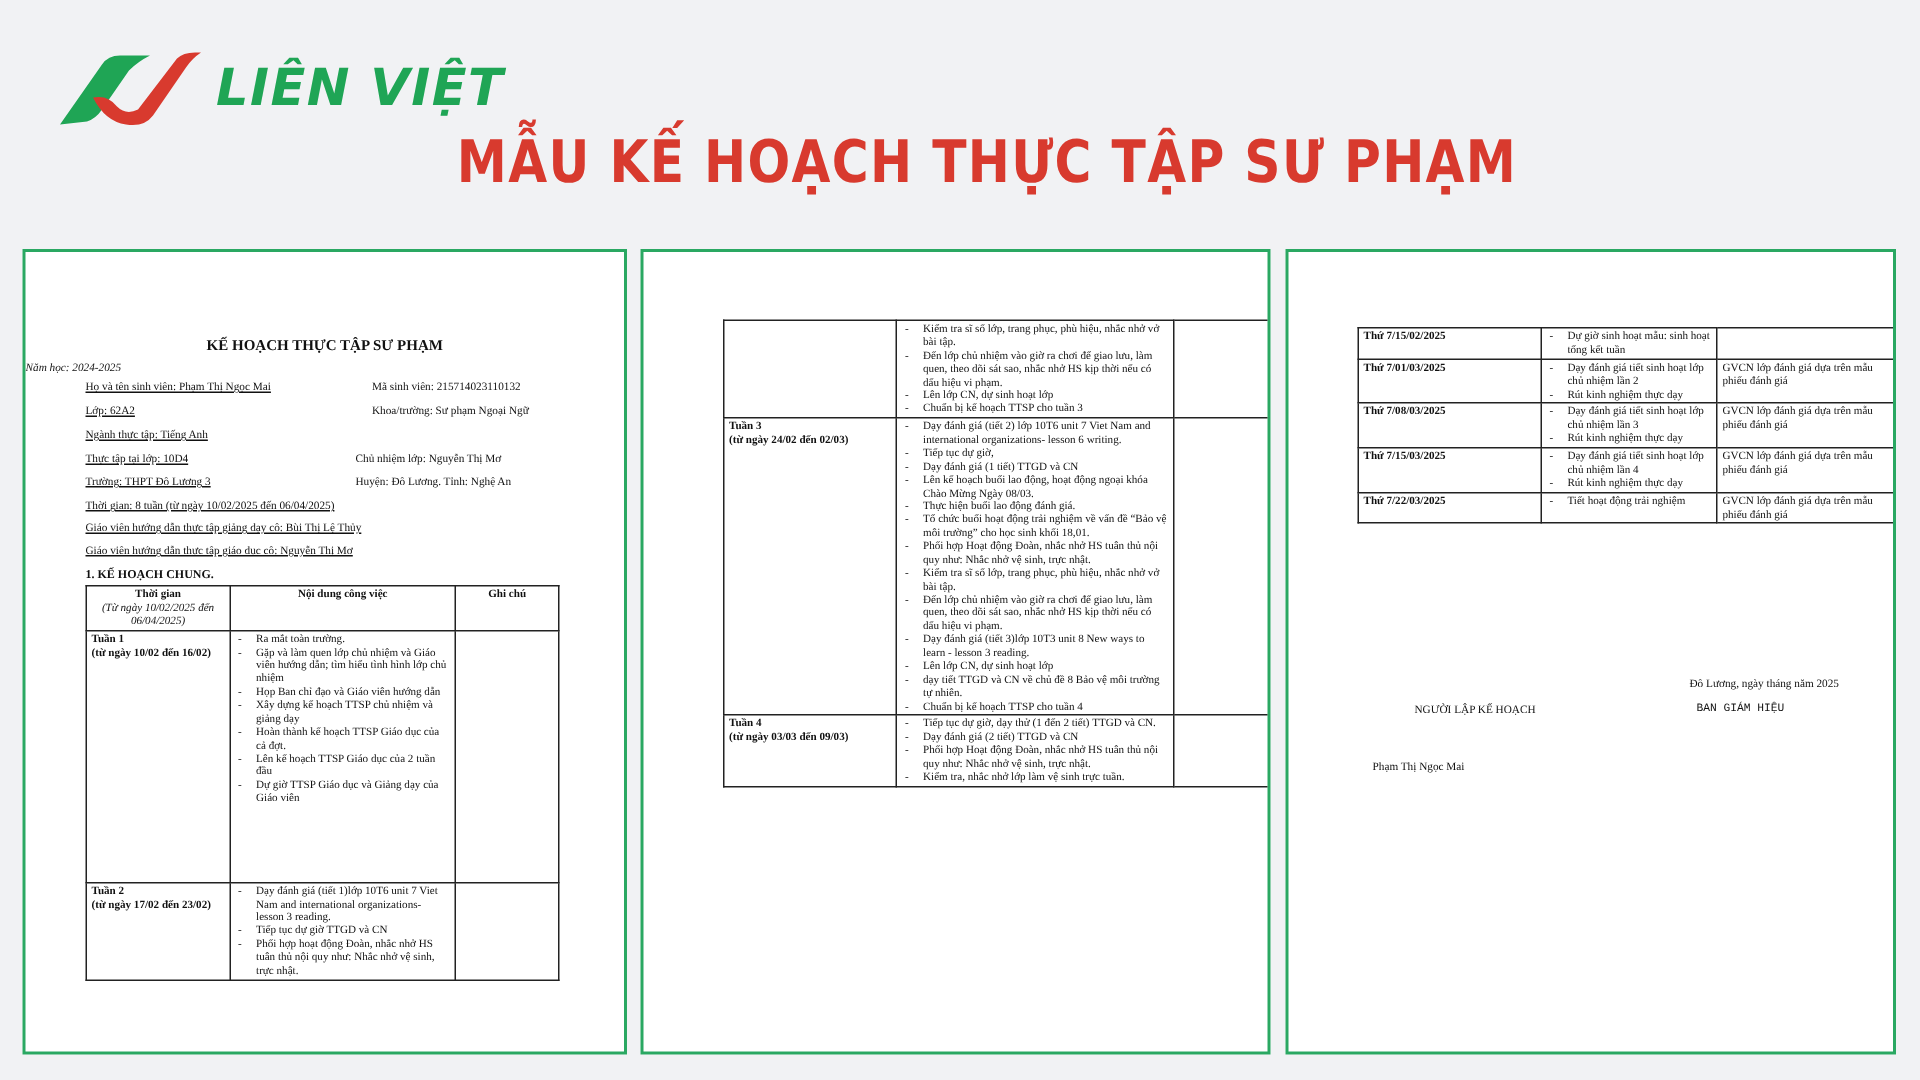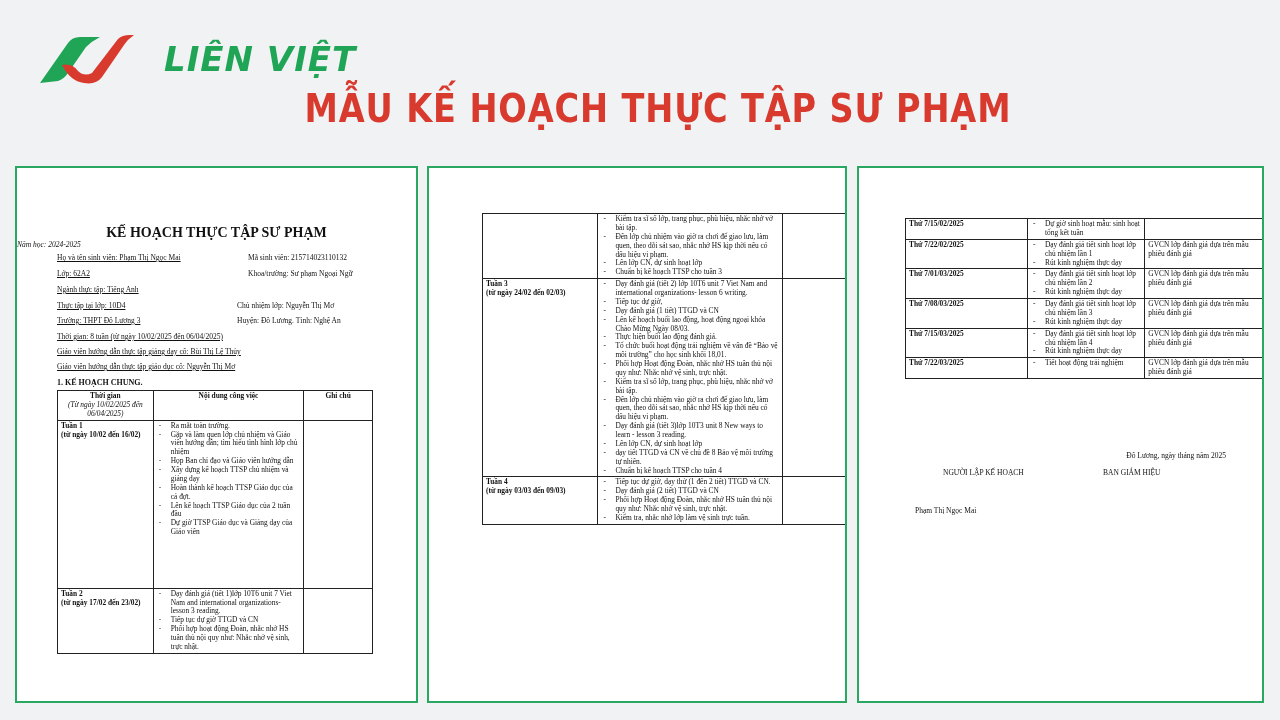--- a/index.html
+++ b/index.html
@@ -1,48 +1,48 @@
 <!DOCTYPE html>
 <html><head>
 <meta charset="utf-8">
 <style>
   * { box-sizing: border-box; margin: 0; padding: 0; }
   html, body { width: 1280px; height: 720px; overflow: hidden; }
   body { background: #f1f2f4; font-family: "Liberation Serif", serif; color: #111; position: relative; }
 
-  .logo { position: absolute; left: 38px; top: 33px; height: 52px; display: flex; align-items: center; gap: 20px; }
+  .logo { position: absolute; left: 38px; top: 33px; height: 52px; display: flex; align-items: center; }
   .logo svg { width: 98px; height: 52px; }
   .logo-text { font-family: "DejaVu Sans", sans-serif; font-weight: bold; font-style: italic; color: #1fa555; font-size: 34px; margin-left: 8px; letter-spacing: 1px; }
 
   .main-title { position: absolute; left: 0; width: 1316px; top: 86px; text-align: center; font-family: "DejaVu Sans", sans-serif; font-weight: bold; color: #d83a2e; font-size: 39px; letter-spacing: 1px; transform: scaleX(0.86); transform-origin: center; }
 
   .page { position: absolute; top: 166px; background: #fff; border: 2px solid #2aa862; height: 537px; overflow: hidden; }
   .page1 { left: 15px; width: 403px; }
   .page2 { left: 427px; width: 420px; }
   .page3 { left: 857px; width: 407px; }
 
   .doc { font-size: 8px; line-height: 1.18; }
-  .doc-title { position: absolute; left: 0; right: 0; top: 57px; text-align: center; font-weight: bold; font-size: 14px; }
+  .doc-title { position: absolute; left: 0; right: 0; top: 57px; text-align: center; font-weight: bold; font-size: 10px; }
   .doc-sub { position: absolute; left: 0; right: 0; top: 73px; font-style: italic; font-size: 7.5px; }
   .info-row { position: absolute; left: 40px; font-size: 7.5px; white-space: nowrap; text-decoration: underline; }
   .info-right { position: absolute; font-size: 7.5px; white-space: nowrap; }
   .section-head { position: absolute; left: 40px; top: 210px; font-weight: bold; font-size: 8px; }
 
   table.plan { position: absolute; border-collapse: collapse; font-size: 7.4px; line-height: 1.2; }
   table.plan td, table.plan th { border: 1px solid #222; vertical-align: top; padding: 1px 3px; }
   table.plan th { font-weight: bold; text-align: center; }
   .th-sub { font-style: italic; font-weight: normal; }
   .week-cell { font-weight: bold; }
   ul.tasks { list-style: none; }
   ul.tasks li { position: relative; padding-left: 14px; }
   ul.tasks li::before { content: "-"; position: absolute; left: 2px; }
 
   .sign-date { position: absolute; right: 36px; top: 284px; font-size: 7.5px; }
   .sign-left { position: absolute; left: 48px; top: 301px; font-size: 7.5px; padding-left: 36px; }
-  .sign-right { position: absolute; left: 244px; top: 301px; font-size: 7.5px; }
+  .sign-right { position: absolute; left: 272px; top: 301px; font-size: 7.5px; font-family: Liberation Mono, monospace; }
   .sign-name { position: absolute; left: 56px; top: 339px; font-size: 7.5px; }
 </style>
 </head>
 <body>
 
 <div class="logo">
   <svg viewBox="0 0 98 52">
     <path d="M2 50 L30 10 Q34 4 42 4 L62 4 Q54 8 48 14 L30 40 Q26 46 20 48 Z" fill="#1fa555"></path>
     <path d="M24 32 Q34 30 40 38 Q46 44 54 40 L80 6 Q84 2 92 2 L96 2 Q90 6 86 12 L64 44 Q58 52 46 50 Q32 48 24 32 Z" fill="#d83a2e"></path>
   </svg>
@@ -197,30 +197,20 @@
         <tr>
       <td class="week-cell">Thứ 7/15/02/2025</td>
       <td>
             <ul class="tasks">
         <li>Dự giờ sinh hoạt mẫu: sinh hoạt tổng kết tuần</li>
       </ul>
           </td>
       <td></td>
     </tr>
     <tr>
-      <td class="week-cell">Thứ 7/22/02/2025</td>
-      <td>
-            <ul class="tasks">
-        <li>Dạy đánh giá tiết sinh hoạt lớp chủ nhiệm lần 1</li>
-        <li>Rút kinh nghiệm thực dạy</li>
-      </ul>
-          </td>
-      <td>GVCN lớp đánh giá dựa trên mẫu phiếu đánh giá</td>
-    </tr>
-    <tr>
       <td class="week-cell">Thứ 7/01/03/2025</td>
       <td>
             <ul class="tasks">
         <li>Dạy đánh giá tiết sinh hoạt lớp chủ nhiệm lần 2</li>
         <li>Rút kinh nghiệm thực dạy</li>
       </ul>
           </td>
       <td>GVCN lớp đánh giá dựa trên mẫu phiếu đánh giá</td>
     </tr>
     <tr>

